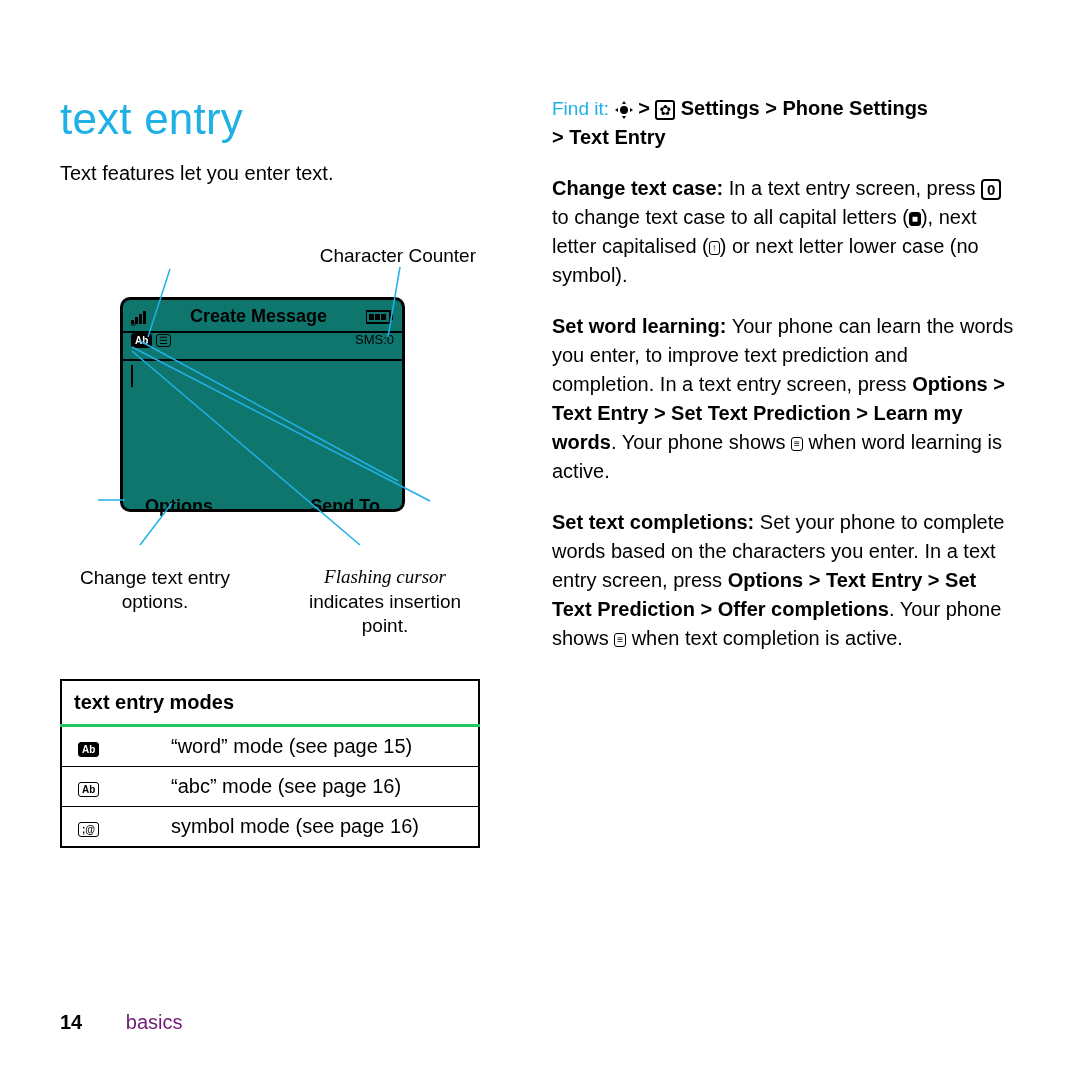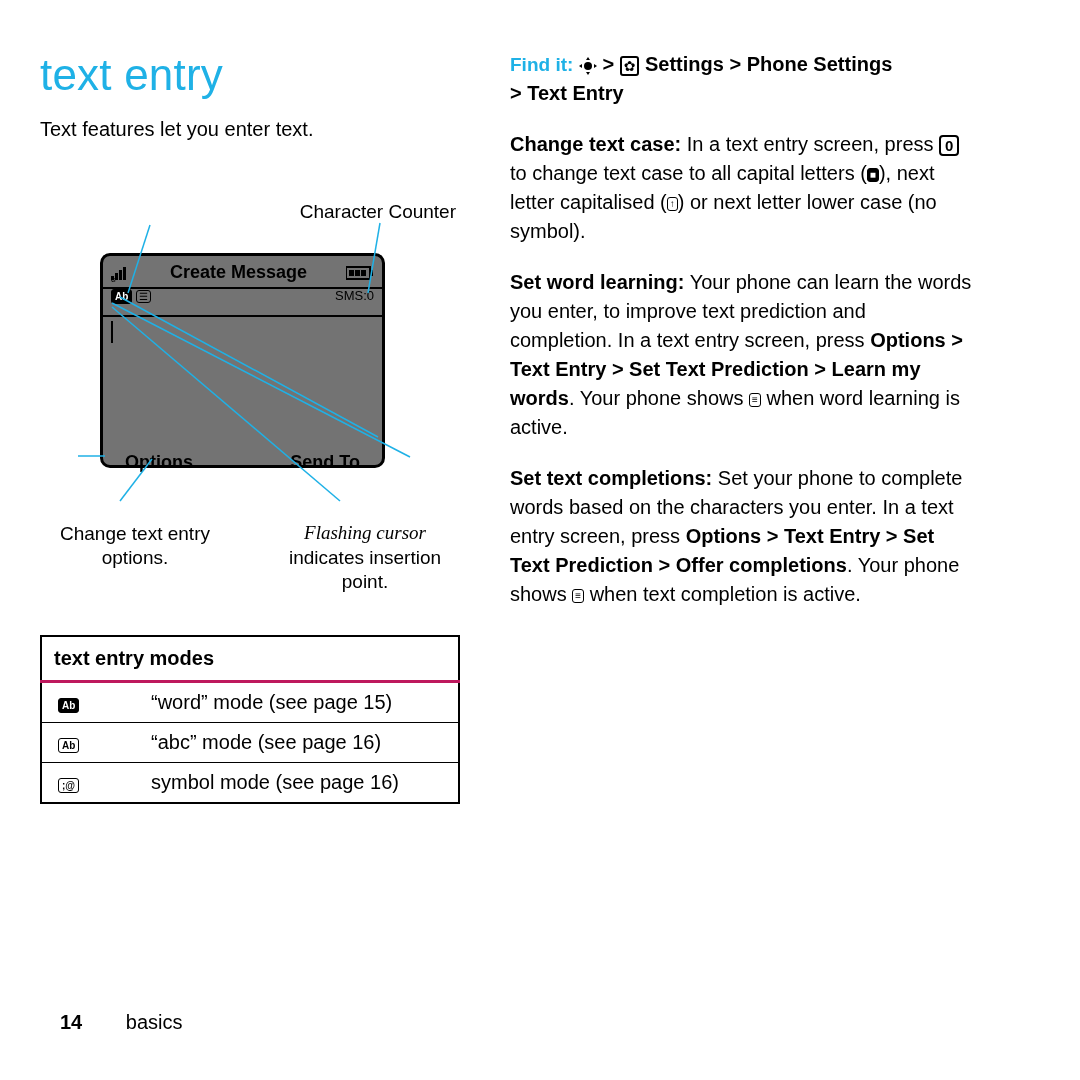--- a/index.html
+++ b/index.html
@@ -7,23 +7,24 @@
     margin: 0;
     padding: 0;
     font-family: Arial, Helvetica, sans-serif;
     background: #fff;
     color: #000;
     width: 1080px;
     height: 1080px;
     position: relative;
   }
   .page {
-    padding: 50px 56px 30px 40px;
+    padding: 50px 56px 30px 60px;
     display: flex;
-    gap: 20px;
+    gap: 42px;
+    margin-top: 44px;
   }
   .col {
     width: 450px;
   }
   .col-right { width: 462px; }
   h1 {
     color: #1fb1e6;
     font-weight: 400;
     font-size: 44px;
     margin: 0 0 18px 0;
@@ -76,21 +77,21 @@
   }
   .callout-bottom-right .ital { font-style: italic; font-family: Liberation Serif, serif; }
   .phone-frame {
     position: absolute;
     top: 78px;
     left: 60px;
     width: 285px;
     height: 215px;
     border: 3px solid #000;
     border-radius: 10px;
-    background: #737373;
+    background: #0f766e;
   }
   .phone-titlebar {
     display: flex;
     align-items: center;
     justify-content: space-between;
     padding: 6px 8px 4px 8px;
     font-weight: bold;
     font-size: 18px;
     font-family: "Arial Narrow", Arial, sans-serif;
   }
@@ -150,21 +151,21 @@
     border: 2px solid #000;
     width: 420px;
     margin-top: 40px;
     border-collapse: collapse;
   }
   .modes-table th {
     text-align: left;
     font-weight: bold;
     font-size: 20px;
     padding: 10px 12px;
-    border-bottom: 3px solid #be185d;
+    border-bottom: 3px solid #22c55e;
   }
   .modes-table td {
     border-bottom: 1px solid #000;
     padding: 8px 10px;
     font-size: 20px;
   }
   .modes-table tr:last-child td { border-bottom: none; }
   .modes-table td.iconcell { width: 100px; padding-left: 16px; }
   .mode-badge {
     display: inline-block;
@@ -182,21 +183,21 @@
     color: #000;
   }
 
   .col-right p {
     font-size: 20px;
     line-height: 1.45;
     margin: 0 0 22px 0;
   }
   .find-it {
     color: #1fb1e6;
-    font-weight: bold;
+    font-weight: normal;
     font-size: 19px;
   }
   .narrow { font-family: "Arial Narrow", Arial, sans-serif; font-stretch: condensed; }
   .navcircle {
     display:inline-block; width:18px; height:18px; vertical-align:middle;
   }
   .gearkey {
     display:inline-block; border:2px solid #000; border-radius:3px; padding:0 2px; vertical-align:middle;
     font-size:14px; line-height:16px;
   }
@@ -206,21 +207,21 @@
   }
   .tiny-indicator-solid { background:#000; color:#fff; }
 
   .footer {
     position:absolute;
     bottom: 46px;
     left: 60px;
     font-size: 20px;
   }
   .footer .pgnum { font-weight: bold; margin-right: 38px; }
-  .footer .section { color:#000000; }
+  .footer .section { color:#701a75; }
 </style>
 </head>
 <body>
 
 <div class="page">
 
   <div class="col">
     <h1>text entry</h1>
     <p class="intro">Text features let you enter text.</p>
 

